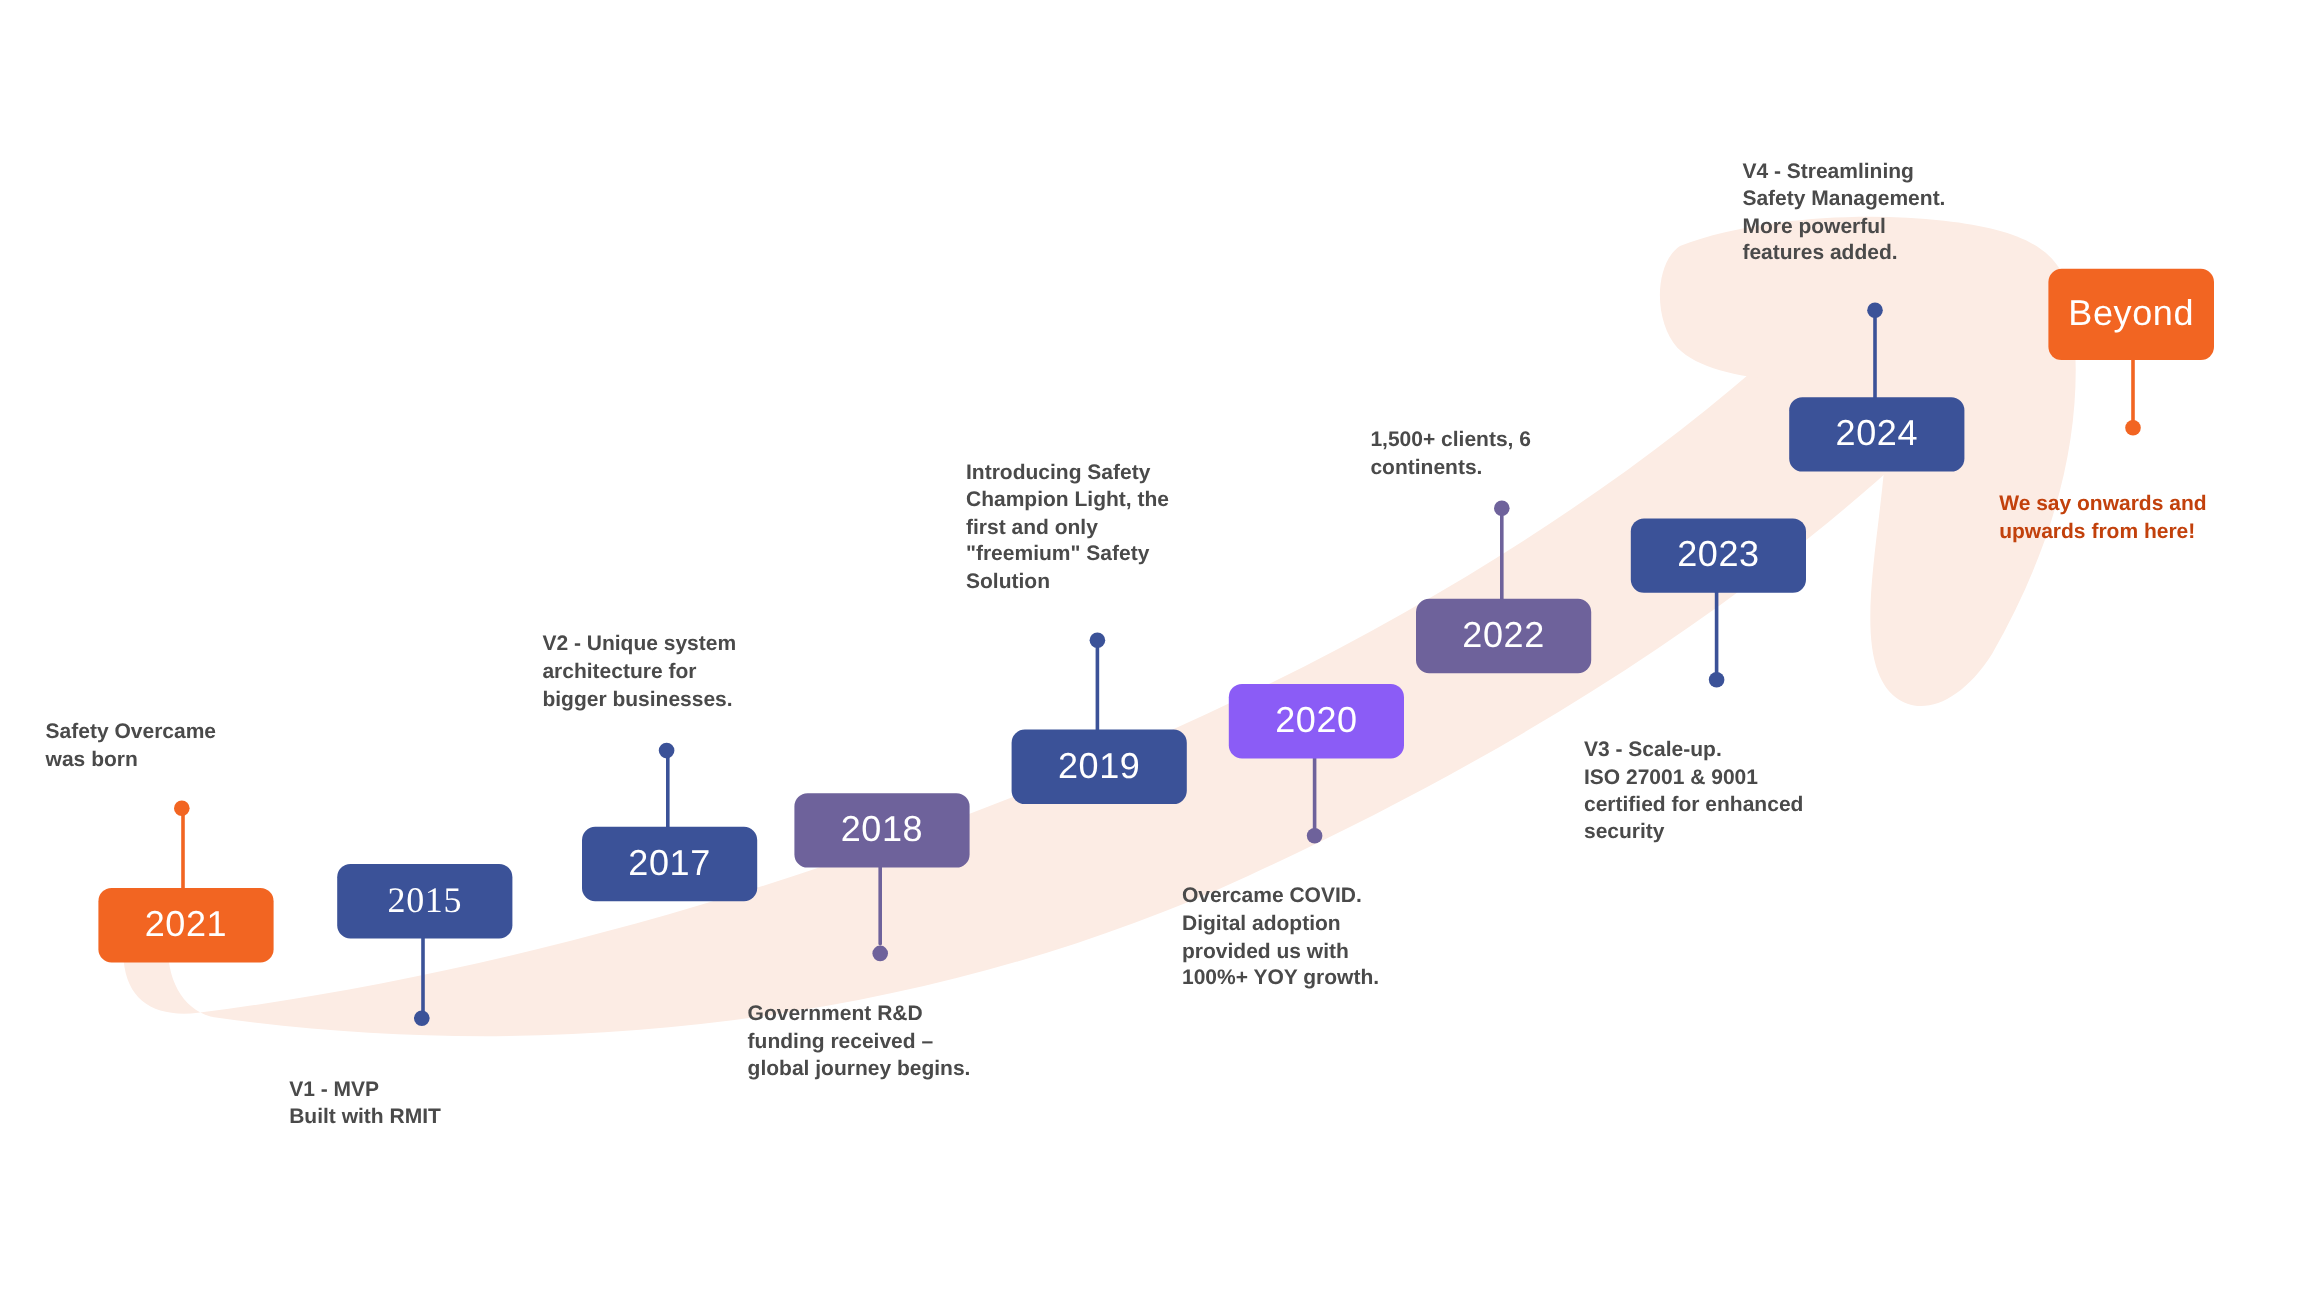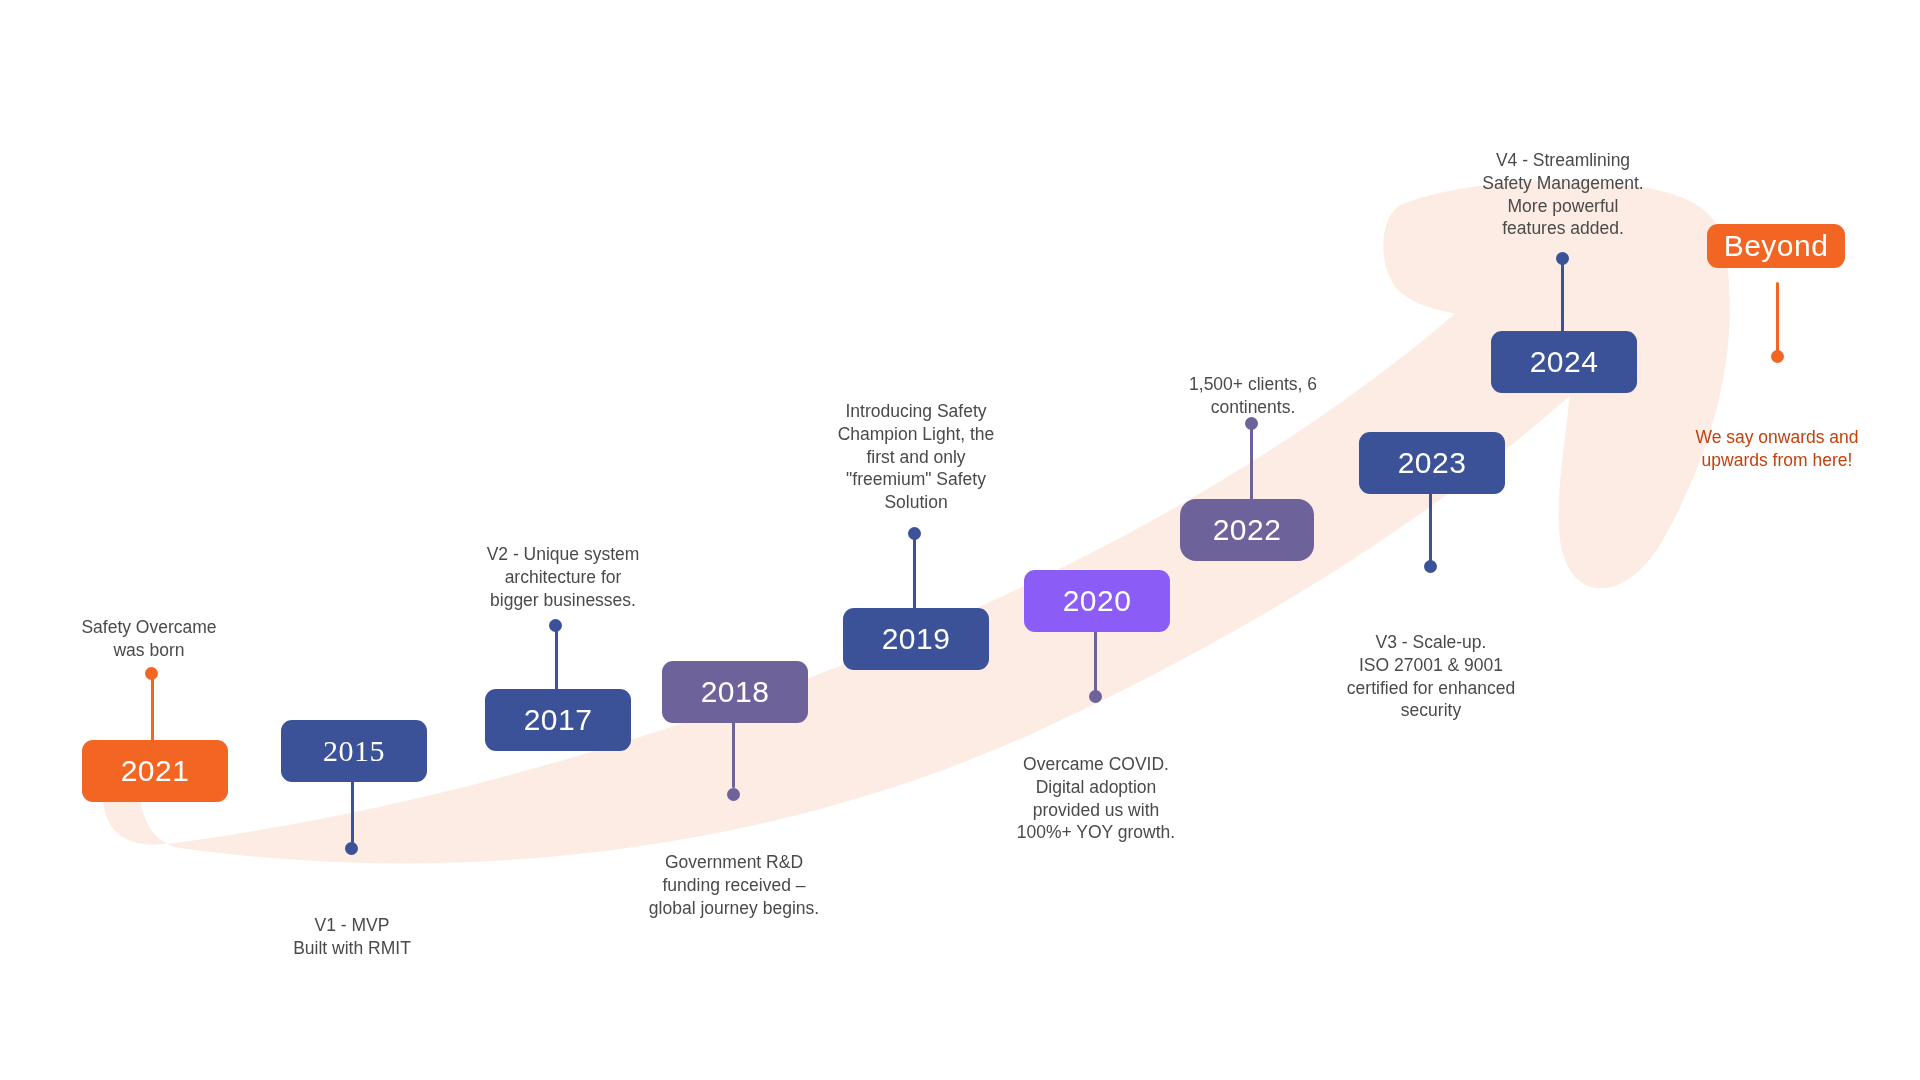--- a/index.html
+++ b/index.html
@@ -48,27 +48,26 @@
     border-radius: 2px;
   }
   .dot {
     position: absolute;
     width: 13px;
     height: 13px;
     border-radius: 50%;
   }
   .caption {
     position: absolute;
-    text-align: center;
+    text-align: left;
     color: #4a4a4a;
     font-size: 17.5px;
-    font-weight: normal;
+    font-weight: bold;
     line-height: 1.3;
     white-space: pre-line;
-    margin-top: 18px;
   }
 </style>
 </head>
 <body>
 
 <div id="stage">
 
   <svg id="swoosh" viewBox="0 0 1920 1080" preserveAspectRatio="none" aria-hidden="true">
     <defs>
       <clipPath id="arrowclip">
@@ -151,21 +150,21 @@
         <div class="dot" style="left: 1089px; top: 690px; background: rgb(110, 98, 155);"></div>
         <div class="year-box" style="left: 1024px; top: 570px; width: 146px; height: 62px; background: #8b5cf6; color: rgb(255, 255, 255);">2020</div>
         <div class="caption" style="left: 985px; top: 735px; width: 222px; color: rgb(74, 74, 74);">Overcame COVID.
 Digital adoption
 provided us with
 100%+ YOY growth.</div>
       </div>
       <div class="milestone">
         <div class="stem" style="left: 1250px; top: 424px; height: 78px; background: rgb(110, 98, 155);"></div>
         <div class="dot" style="left: 1245px; top: 417px; background: rgb(110, 98, 155);"></div>
-        <div class="year-box" style="left: 1180px; top: 499px; width: 134px; height: 62px; background: rgb(110, 98, 155); color: rgb(255, 255, 255); border-radius: 16px;">2022</div>
+        <div class="year-box" style="left: 1180px; top: 499px; width: 146px; height: 62px; background: rgb(110, 98, 155); color: rgb(255, 255, 255);">2022</div>
         <div class="caption" style="left: 1142px; top: 355px; width: 222px; color: rgb(74, 74, 74);">1,500+ clients, 6
 continents.</div>
       </div>
       <div class="milestone">
         <div class="stem" style="left: 1429px; top: 492px; height: 74px; background: rgb(59, 82, 152);"></div>
         <div class="dot" style="left: 1424px; top: 560px; background: rgb(59, 82, 152);"></div>
         <div class="year-box" style="left: 1359px; top: 432px; width: 146px; height: 62px; background: rgb(59, 82, 152); color: rgb(255, 255, 255);">2023</div>
         <div class="caption" style="left: 1320px; top: 613px; width: 222px; color: rgb(74, 74, 74);">V3 - Scale-up.
 ISO 27001 &amp; 9001
 certified for enhanced
@@ -176,19 +175,19 @@
         <div class="dot" style="left: 1556px; top: 252px; background: rgb(59, 82, 152);"></div>
         <div class="year-box" style="left: 1491px; top: 331px; width: 146px; height: 62px; background: rgb(59, 82, 152); color: rgb(255, 255, 255);">2024</div>
         <div class="caption" style="left: 1452px; top: 131px; width: 222px; color: rgb(74, 74, 74);">V4 - Streamlining
 Safety Management.
 More powerful
 features added.</div>
       </div>
       <div class="milestone">
         <div class="stem" style="left: 1776px; top: 282px; height: 74px; background: rgb(242, 101, 34);"></div>
         <div class="dot" style="left: 1771px; top: 350px; background: rgb(242, 101, 34);"></div>
-        <div class="year-box" style="left: 1707px; top: 224px; width: 138px; height: 44px; background: rgb(242, 101, 34); color: rgb(255, 255, 255);">Beyond</div>
+        <div class="year-box" style="left: 1707px; top: 224px; width: 138px; height: 76px; background: rgb(242, 101, 34); color: rgb(255, 255, 255);">Beyond</div>
         <div class="caption" style="left: 1666px; top: 408px; width: 222px; color: #c2410c;">We say onwards and
 upwards from here!</div>
       </div>
     </div>
 
 </div>
 
 </body></html>

